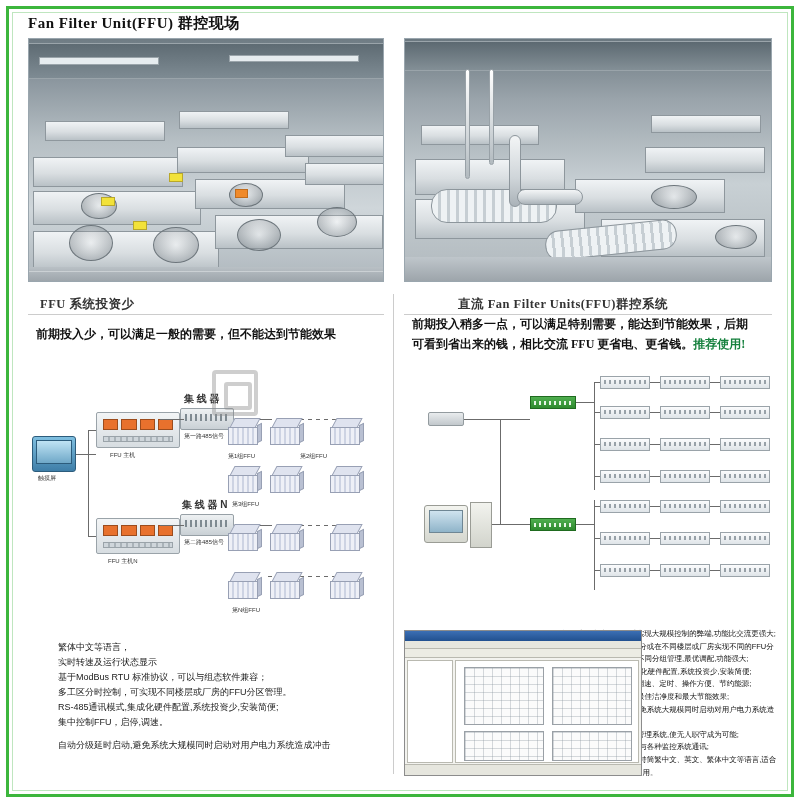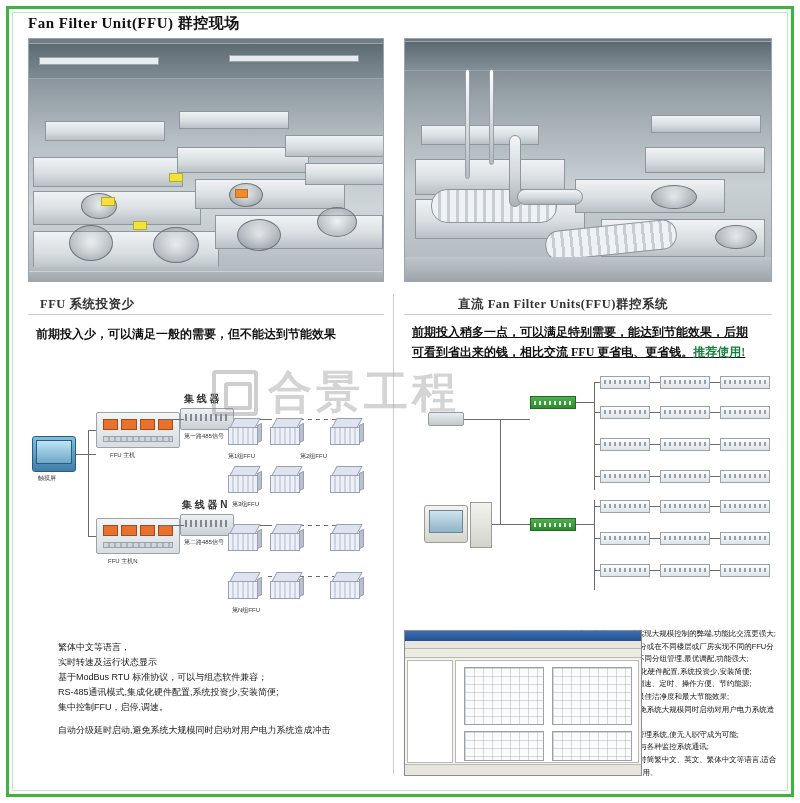--- a/index.html
+++ b/index.html
@@ -423,21 +423,21 @@
     <div class="duct" style="left:112px; top:150px; width:66px; height:16px; border-radius:8px;"></div>
     <div style="position:absolute; left:0; top:218px; width:368px; height:26px; background:linear-gradient(180deg,#bfc6cb,#9aa2a8);"></div>
   </div>
 
   <div class="sec-head" style="left:40px; top:296px;">FFU 系统投资少</div>
   <div class="hr-line" style="left:28px; top:314px; width:356px;"></div>
   <div class="sec-sub" style="left:36px; top:324px; width:350px;">前期投入少，可以满足一般的需要，但不能达到节能效果</div>
 
   <div class="sec-head" style="left:418px; top:296px;margin-left:40px;">直流 Fan Filter Units(FFU)群控系统</div>
   <div class="hr-line" style="left:404px; top:314px; width:368px;"></div>
-  <div class="sec-sub" style="left:412px; top:322px; width:366px;text-decoration:underline;">
+  <div class="sec-sub" style="left:412px; top:314px; width:366px;">
     <div>前期投入稍多一点，可以满足特别需要，能达到节能效果，后期</div>
     <div>
       <span>可看到省出来的钱，相比交流 FFU 更省电、更省钱。</span><span class="rec">推荐使用!</span>
     </div>
   </div>
 
   <div class="v-divider" style="left:393px; top:294px; height:480px;"></div>
 
   <div class="hmi" style="left:32px; top:436px; width:44px; height:36px;">
     <div class="hmi-screen"></div>
@@ -555,20 +555,21 @@
       <div class="top"></div>
       <div class="body"></div>
       <div class="side"></div>
     </div>
   <div class="dlabel" style="left:232px; top:606px;">第N组FFU</div>
 
   <div class="txtblk" style="left:58px; top:640px; width:330px;">
     <div>繁体中文等语言，</div>
     <div>实时转速及运行状态显示</div>
     <div>基于ModBus RTU 标准协议，可以与组态软件兼容；</div>
+    <div>多工区分时控制，可实现不同楼层或厂房的FFU分区管理。</div>
     <div>RS-485通讯模式,集成化硬件配置,系统投资少,安装简便;</div>
     <div>集中控制FFU，启停,调速。</div>
     <div style="height:8px;"></div>
     <div>自动分级延时启动,避免系统大规模同时启动对用户电力系统造成冲击</div>
   </div>
 
   <div class="server" style="left:428px; top:412px; width:36px; height:14px;"></div>
   <div class="crt" style="left:424px; top:505px; width:44px; height:38px;">
       <div class="crt-screen"></div>
     </div>
@@ -666,16 +667,15 @@
         </div>
       <div class="plan" style="left:96px; top:70px; width:80px; height:30px;">
           <div class="plan-grid"></div>
         </div>
     </div>
     <div class="shot-status"></div>
   </div>
 
   <div class="watermark">
     <div class="wm-logo"></div>
-    <div class="wm-text">合景工程</div>
   </div>
 
 </div>
 
 </body></html>

